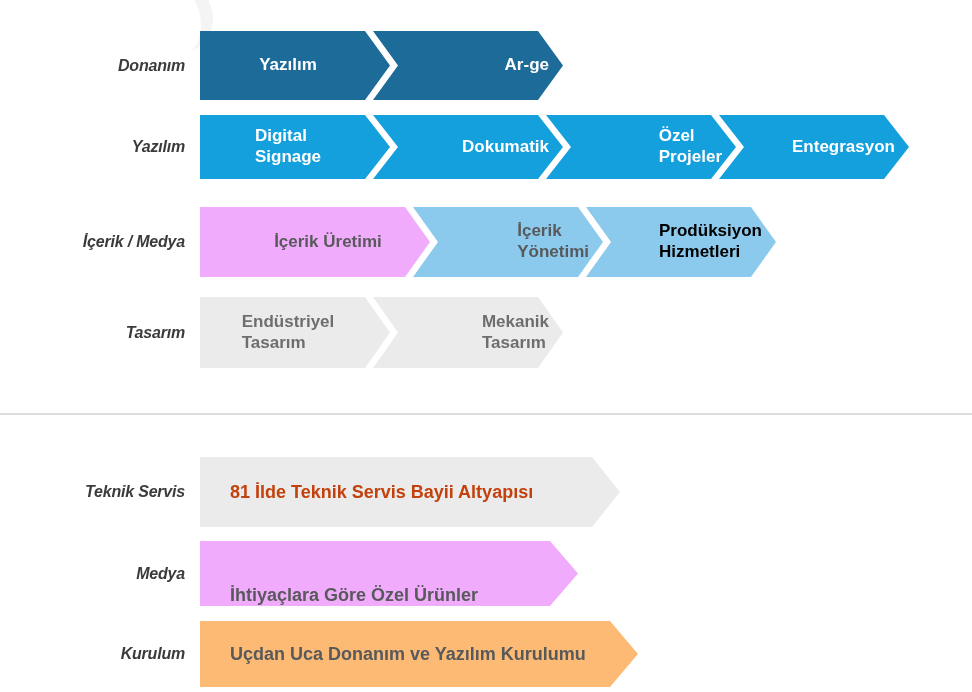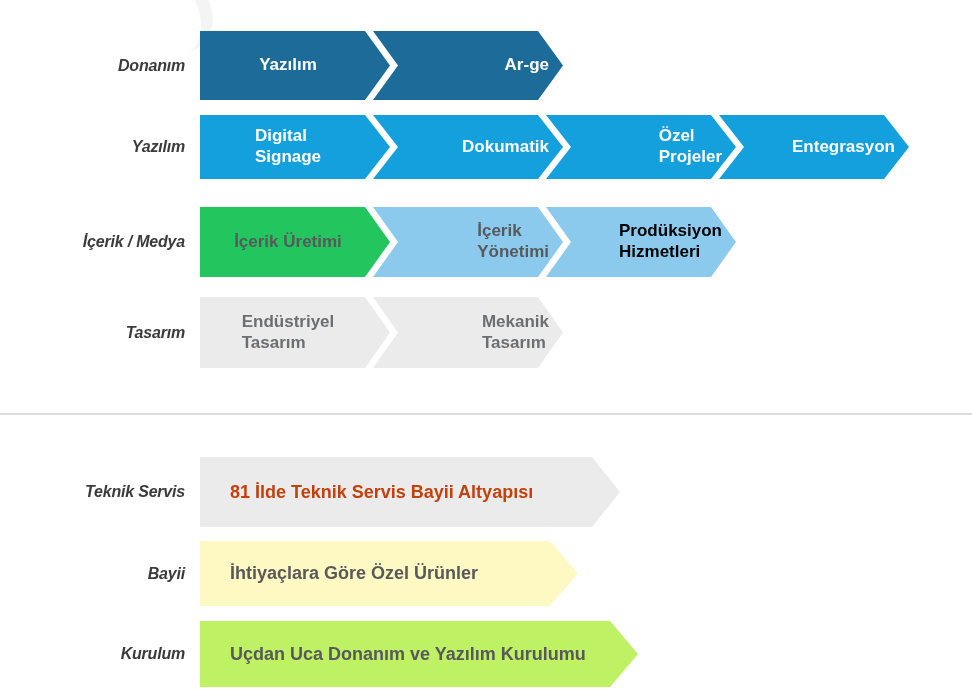--- a/index.html
+++ b/index.html
@@ -85,21 +85,21 @@
       </div>
       <div class="seg" style="background-color: rgb(20, 159, 221);">
         <span class="seg-text" style="color: rgb(255, 255, 255);">Entegrasyon</span>
       </div>
     </div>
   </div>
 
   <div class="row" style="top:207px;height:70px;width:972px;">
     <div class="row-label">İçerik / Medya</div>
     <div class="segments">
-      <div class="seg seg-first" style="background-color: #22c55e;">
+      <div class="seg seg-first" style="background-color: #f0abfc; padding-left: 40px;">
         <span class="seg-text" style="color: rgb(88, 89, 91);">İçerik Üretimi</span>
       </div>
       <div class="seg" style="background-color: rgb(140, 202, 237);">
         <span class="seg-text" style="color: rgb(88, 89, 91);">İçerik
 Yönetimi</span>
       </div>
       <div class="seg" style="background-color: rgb(140, 202, 237);">
         <span class="seg-text" style="color: #000000;">Prodüksiyon
 Hizmetleri</span>
       </div>
@@ -123,26 +123,26 @@
   <div class="divider" style="top: 413px; background-color: rgb(220, 220, 220);"></div>
 
   <div class="row" style="top:457px;height:70px;width:972px;">
     <div class="row-label">Teknik Servis</div>
     <div class="service-arrow" style="width: 420px; background-color: rgb(235, 235, 235);">
       <span class="service-text" style="color: #c2410c;">81 İlde Teknik Servis Bayii Altyapısı</span>
     </div>
   </div>
 
   <div class="row" style="top:541px;height:65px;width:972px;">
-    <div class="row-label">Bayii</div>
-    <div class="service-arrow" style="width: 378px; background-color: #fef9c3;">
+    <div class="row-label">Medya</div>
+    <div class="service-arrow" style="width: 378px; background-color: #f0abfc; align-items: flex-end;">
       <span class="service-text" style="color: rgb(88, 89, 91);">İhtiyaçlara Göre Özel Ürünler</span>
     </div>
   </div>
 
   <div class="row" style="top:621px;height:66px;width:864px;">
     <div class="row-label">Kurulum</div>
-    <div class="service-arrow" style="width: 438px; background-color: #bef264;">
+    <div class="service-arrow" style="width: 438px; background-color: #fdba74;">
       <span class="service-text" style="color: rgb(88, 89, 91);">Uçdan Uca Donanım ve Yazılım Kurulumu</span>
     </div>
   </div>
 
 </div>
 
 </body></html>

